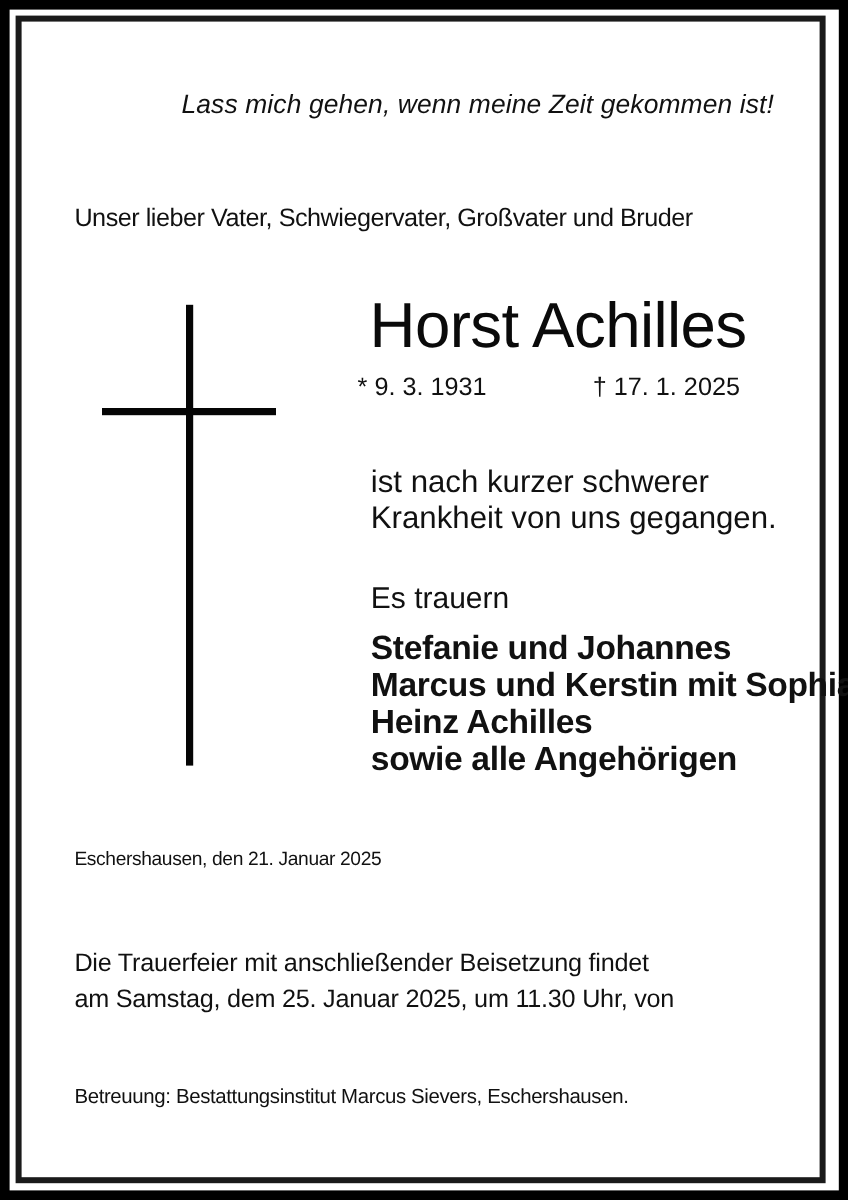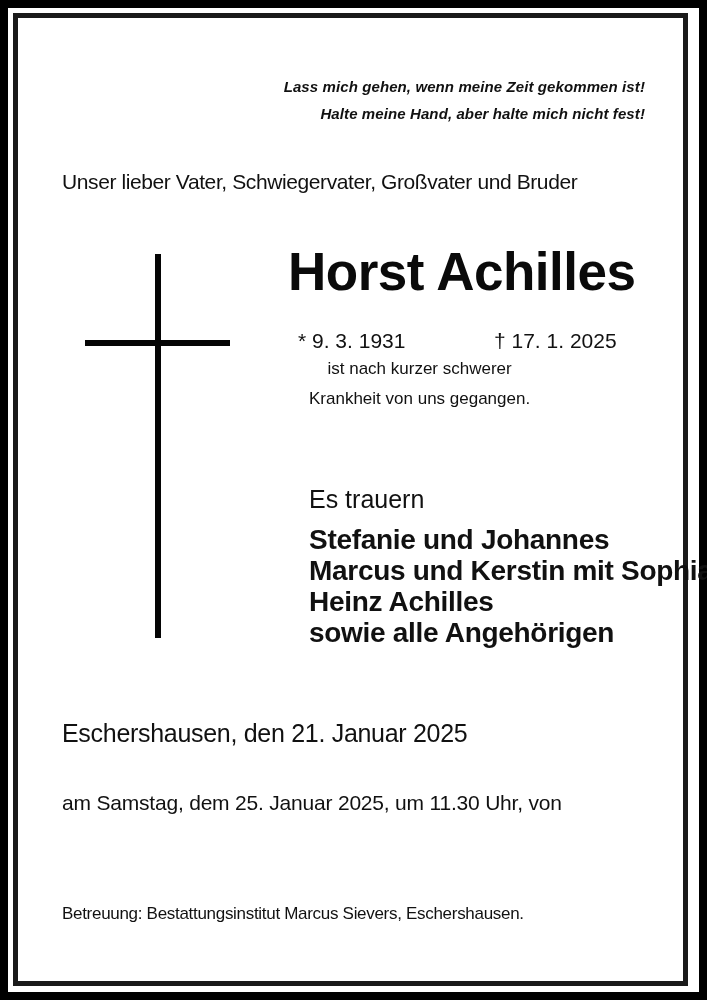--- a/index.html
+++ b/index.html
@@ -20,68 +20,66 @@
       position: absolute;
       left: 13px; top: 13px; width: 675px; height: 973px;
       border: 5px solid #1a1a1a;
       background: #fff;
       box-sizing: border-box;
     }
     .abs { position: absolute; white-space: nowrap; }
     .motto {
       right: 62px; top: 73px;
       font-style: italic;
-      font-size: 15px; line-height: 27px;
+      font-size: 22px; line-height: 27px;
       text-align: right;
       letter-spacing: 0.1px;
-      font-weight: bold;
     }
     .intro {
       left: 62px; top: 168px;
       font-size: 21px; line-height: 28px;
       letter-spacing: -0.4px;
     }
     .name {
-      left: 288px; top: 240px;
-      font-size: 53px; font-weight: bold;
+      left: 308px; top: 240px;
+      font-size: 53px; font-weight: normal;
       line-height: 64px;
       letter-spacing: -0.5px;
       color: #0a0a0a;
     }
     .dates {
-      left: 298px; top: 327px;
+      left: 298px; top: 309px;
       font-size: 21px; line-height: 28px;
     }
     .dates .death { position: absolute; left: 196px; top: 0; }
     .cross-v {
       position: absolute; left: 155px; top: 254px;
       width: 6px; height: 384px; background: #050505;
     }
     .cross-h {
       position: absolute; left: 85px; top: 340px;
       width: 145px; height: 6px; background: #050505;
     }
     .passed {
-      left: 309px; top: 354px;
-      font-size: 17px; line-height: 30px; text-align: center;
+      left: 309px; top: 386px;
+      font-size: 26px; line-height: 30px;
     }
     .mourn-label {
       left: 309px; top: 485px;
       font-size: 25px; line-height: 28px;
     }
     .mourners {
       left: 309px; top: 524px;
       font-size: 28px; font-weight: bold; line-height: 31px;
       letter-spacing: -0.3px;
     }
     .place {
       left: 62px; top: 703px;
-      font-size: 25px; line-height: 28px;
+      font-size: 16px; line-height: 28px;
       letter-spacing: -0.3px;
-      margin-top: 16px;
     }
     .ceremony {
       left: 62px; top: 788px;
       font-size: 21px; line-height: 30px;
       letter-spacing: -0.2px;
     }
     .care {
       left: 62px; top: 902px;
       font-size: 17px; line-height: 24px;
       letter-spacing: -0.3px;
@@ -89,21 +87,20 @@
     .line { display: block; }
   </style>
 </head>
 <body>
 
 <div class="outer-white"></div>
 <div class="inner-frame"></div>
 
 <div class="abs motto">
   <span class="line">Lass mich gehen, wenn meine Zeit gekommen ist!</span>
-  <span class="line">Halte meine Hand, aber halte mich nicht fest!</span>
 </div>
 
 <div class="abs intro">Unser lieber Vater, Schwiegervater, Großvater und Bruder</div>
 
 <div>
   <div class="cross-v"></div>
   <div class="cross-h"></div>
 </div>
 
 <div class="abs name">Horst Achilles</div>
@@ -125,16 +122,17 @@
   <span class="line">Marcus und Kerstin mit Sophia</span>
   <span class="line">Heinz Achilles</span>
   <span class="line">sowie alle Angehörigen</span>
 </div>
 
 <div class="abs place">
   <span class="line">Eschershausen, den 21. Januar 2025</span>
 </div>
 
 <div class="abs ceremony">
+  <span class="line">Die Trauerfeier mit anschließender Beisetzung findet</span>
   <span class="line">am Samstag, dem 25. Januar 2025, um 11.30 Uhr, von</span>
 </div>
 
 <div class="abs care">Betreuung: Bestattungsinstitut Marcus Sievers, Eschershausen.</div>
 
 </body></html>

